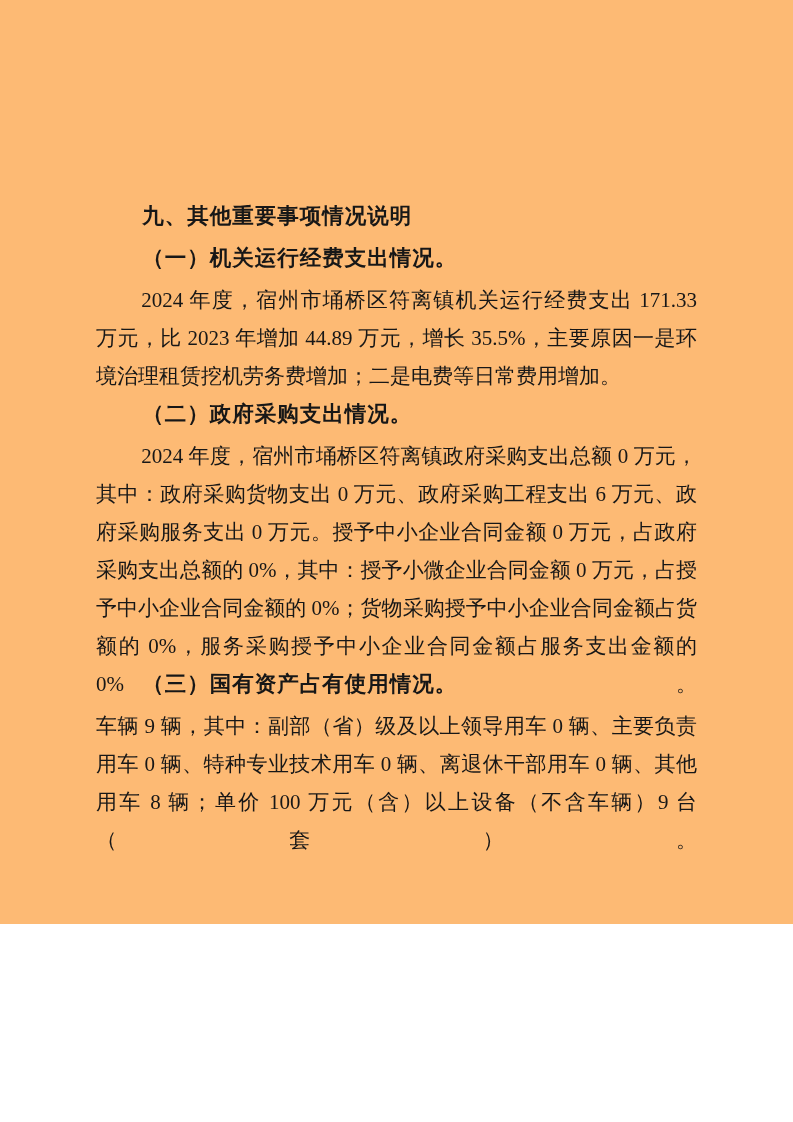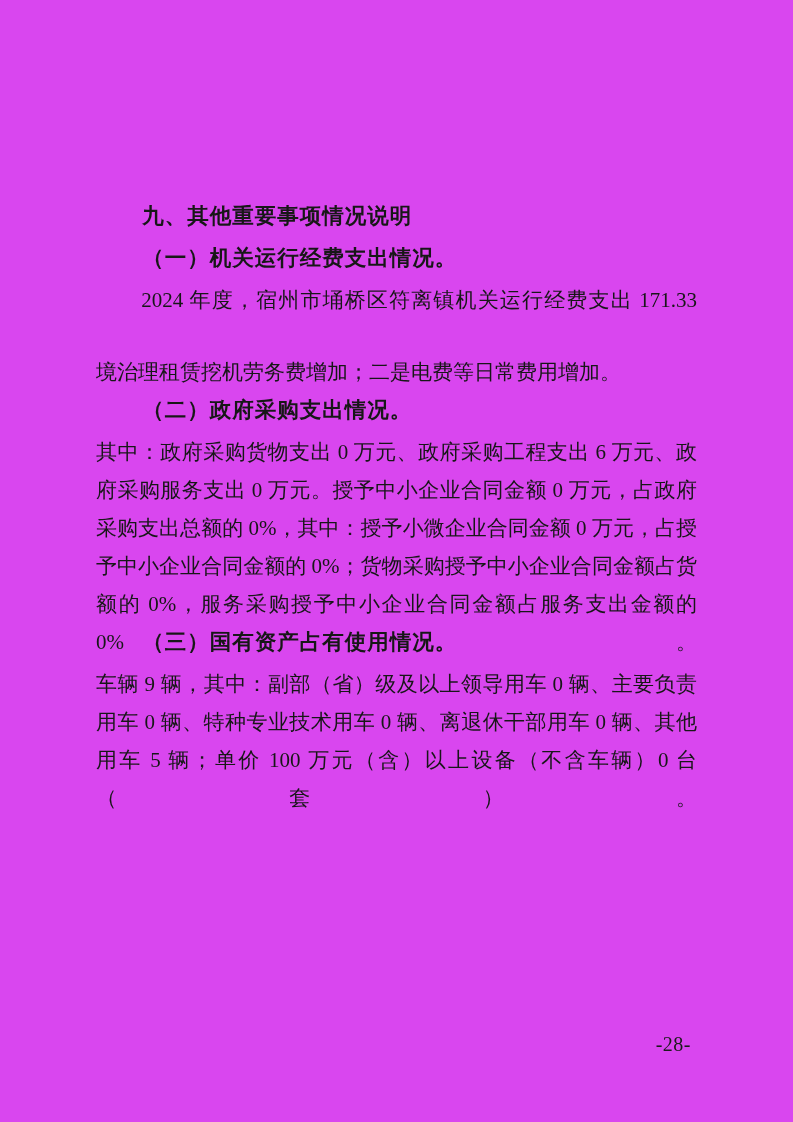--- a/index.html
+++ b/index.html
@@ -3,22 +3,22 @@
 <meta charset="utf-8">
 <style>
   html, body {
     margin: 0;
     padding: 0;
     background: #ffffff;
   }
   .page {
     position: relative;
     width: 793px;
-    height: 1122px;
-    background: #d946ef;
+    height: 924px;
+    background: #fdba74;
     overflow: hidden;
     color: #171717;
   }
   .text-block {
     position: absolute;
     left: 96px;
     top: 197px;
     width: 601px;
   }
   .line {
@@ -41,21 +41,20 @@
     text-align: justify;
     text-align-last: justify;
     white-space: normal;
   }
   .first-line {
     text-indent: 2.15em;
   }
   .end-line {
     text-align: left;
     text-align-last: left;
-    margin-top: 34px;
   }
   .page-number {
     position: absolute;
     top: 986px;
     right: 102px;
     font-family: "Liberation Serif", "DejaVu Serif", serif;
     font-size: 20px;
     color: #1b1b1b;
     letter-spacing: 0.5px;
     margin-top: 47px;
@@ -65,32 +64,34 @@
 <body>
 
 <div class="page">
   <div class="text-block">
 
     <div class="line heading">九、其他重要事项情况说明</div>
 
     <div class="line heading">（一）机关运行经费支出情况。</div>
 
     <div class="line body-line first-line">2024 年度，宿州市埇桥区符离镇机关运行经费支出 171.33</div>
+    <div class="line body-line">万元，比 2023 年增加 44.89 万元，增长 35.5%，主要原因一是环</div>
     <div class="line body-line end-line">境治理租赁挖机劳务费增加；二是电费等日常费用增加。</div>
 
     <div class="line heading">（二）政府采购支出情况。</div>
 
+    <div class="line body-line first-line">2024 年度，宿州市埇桥区符离镇政府采购支出总额 0 万元，</div>
     <div class="line body-line">其中：政府采购货物支出 0 万元、政府采购工程支出 6 万元、政</div>
     <div class="line body-line">府采购服务支出 0 万元。授予中小企业合同金额 0 万元，占政府</div>
     <div class="line body-line">采购支出总额的 0%，其中：授予小微企业合同金额 0  万元，占授</div>
     <div class="line body-line">予中小企业合同金额的 0%；货物采购授予中小企业合同金额占货</div>
     <div class="line body-line">额的 0%，服务采购授予中小企业合同金额占服务支出金额的 0%。</div>
 
     <div class="line heading">（三）国有资产占有使用情况。</div>
 
     <div class="line body-line">车辆 9 辆，其中：副部（省）级及以上领导用车 0 辆、主要负责</div>
     <div class="line body-line">用车 0 辆、特种专业技术用车 0 辆、离退休干部用车 0 辆、其他</div>
-    <div class="line body-line">用车 5 辆；单价 100 万元（含）以上设备（不含车辆）0 台（套）。</div>
+    <div class="line body-line">用车 8 辆；单价 100 万元（含）以上设备（不含车辆）9 台（套）。</div>
 
   </div>
 
   <div class="page-number">-28-</div>
 </div>
 
 </body></html>

